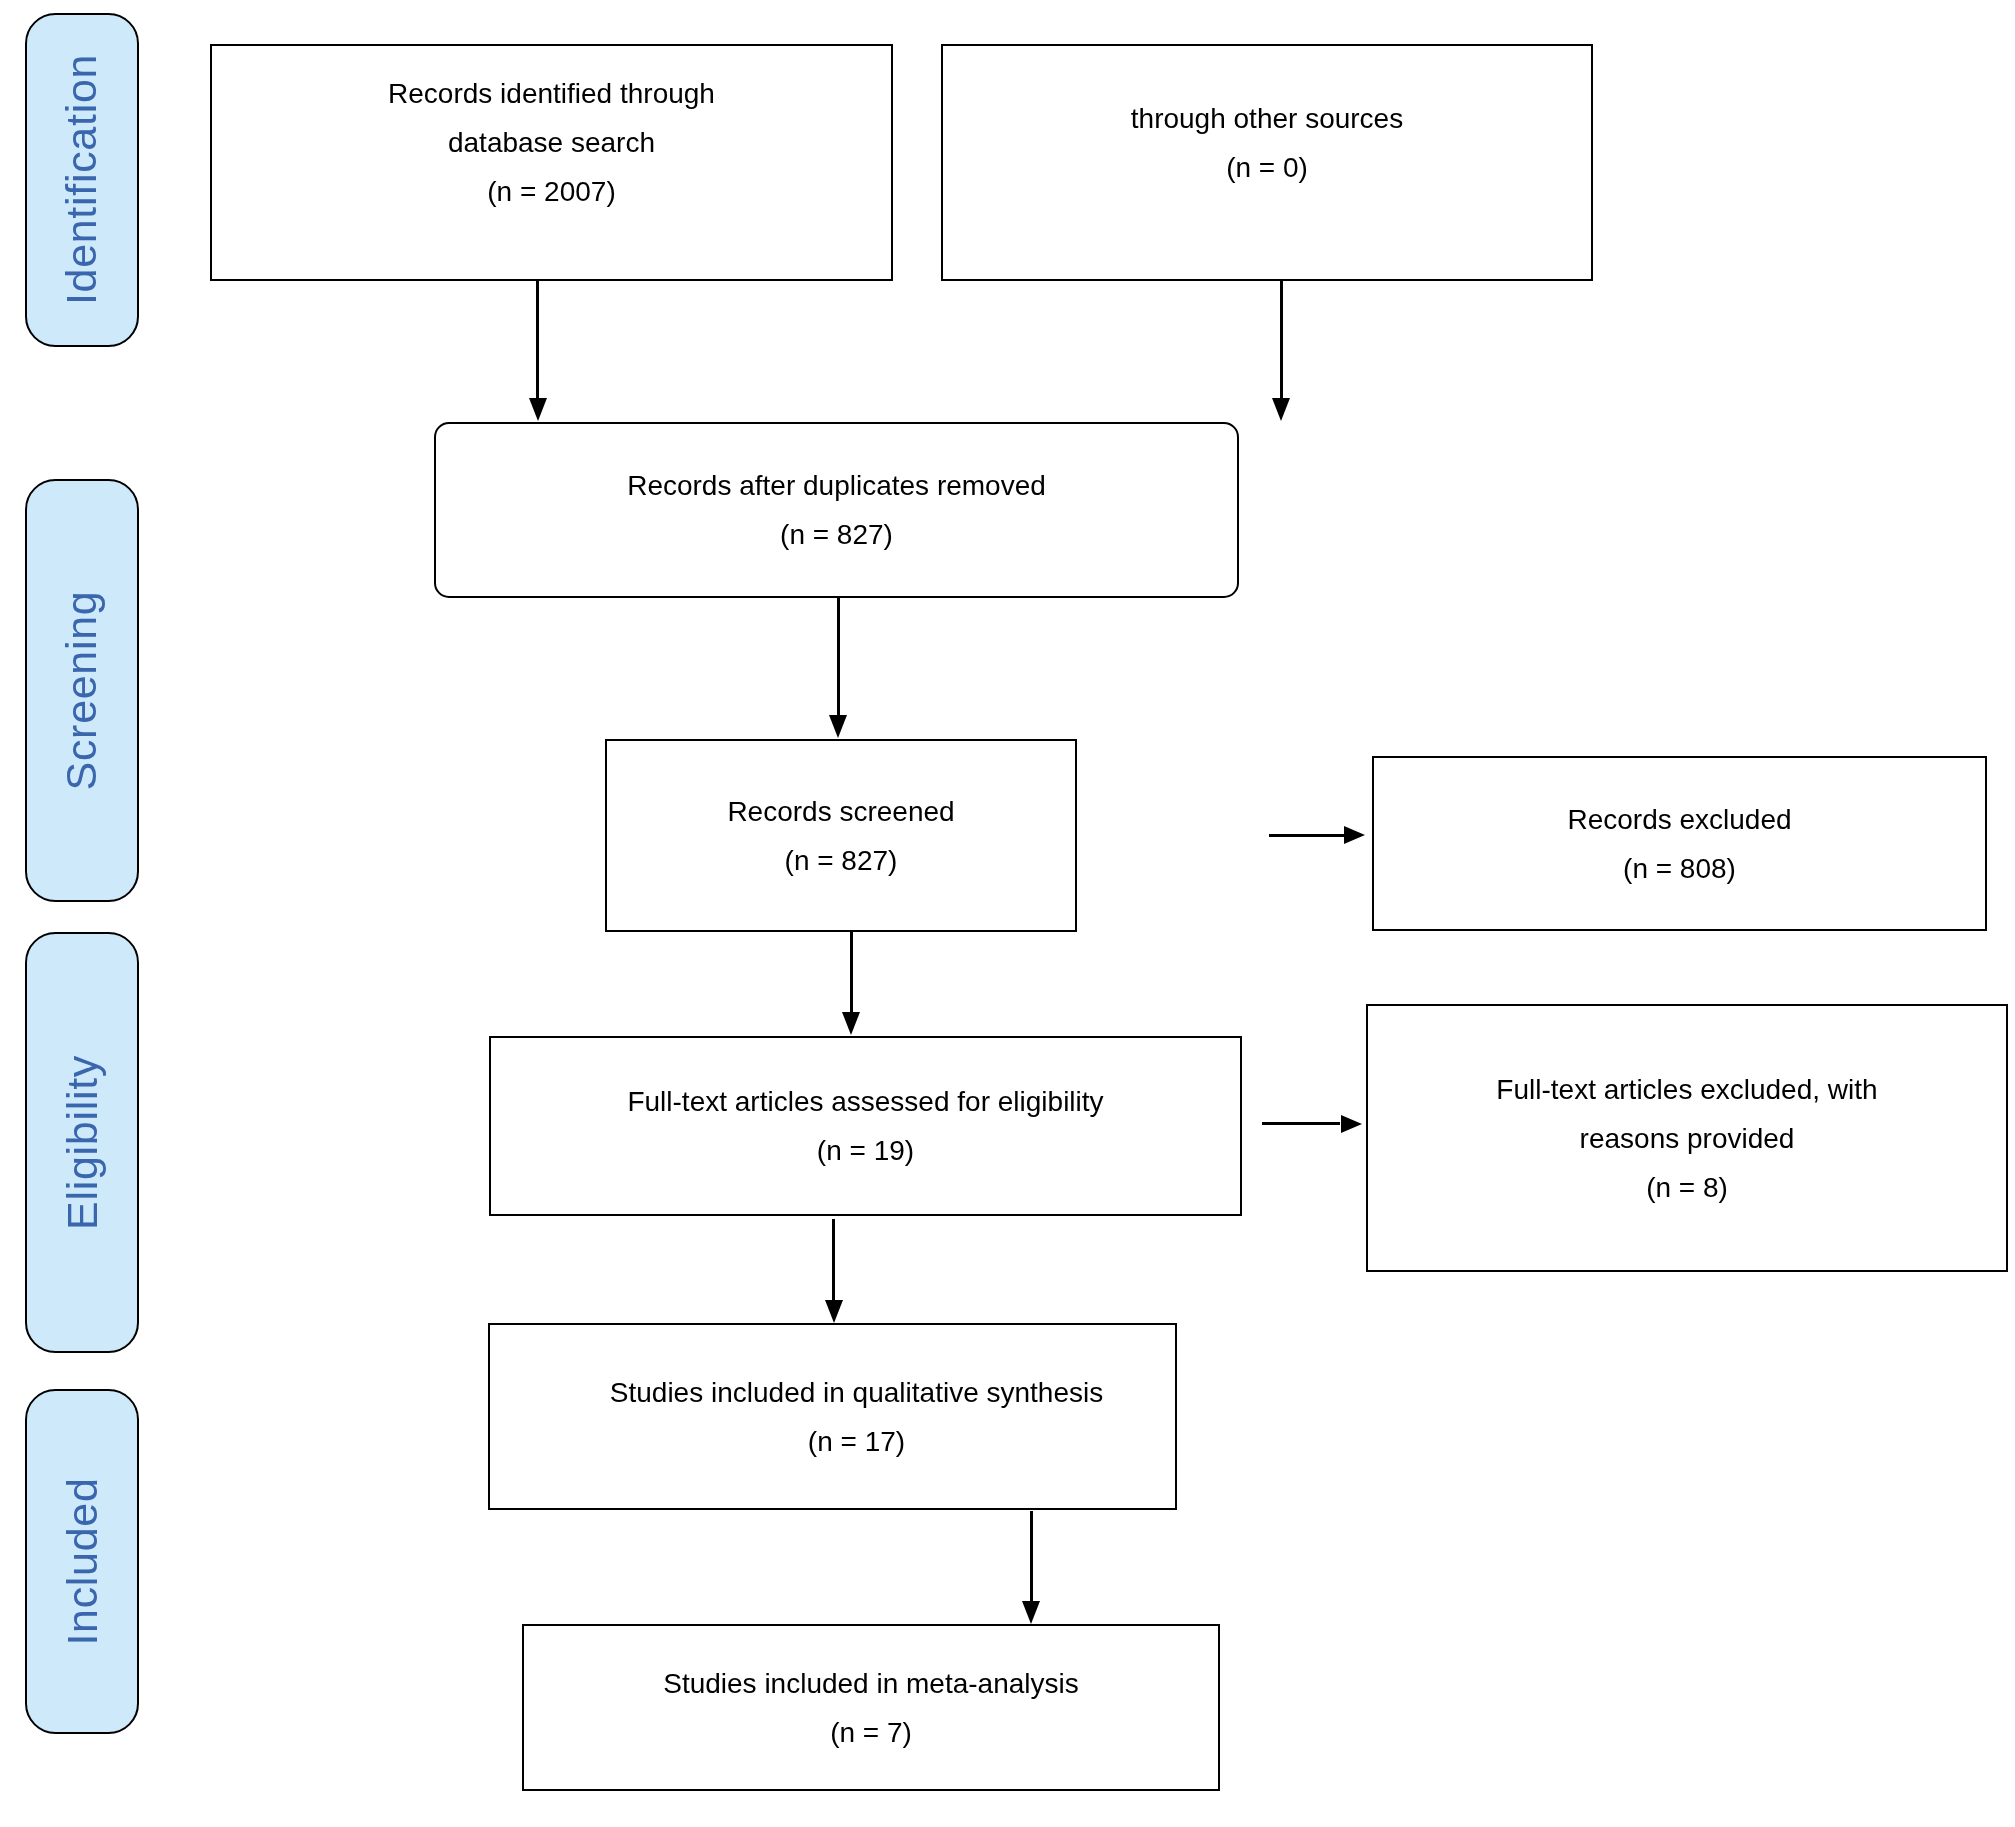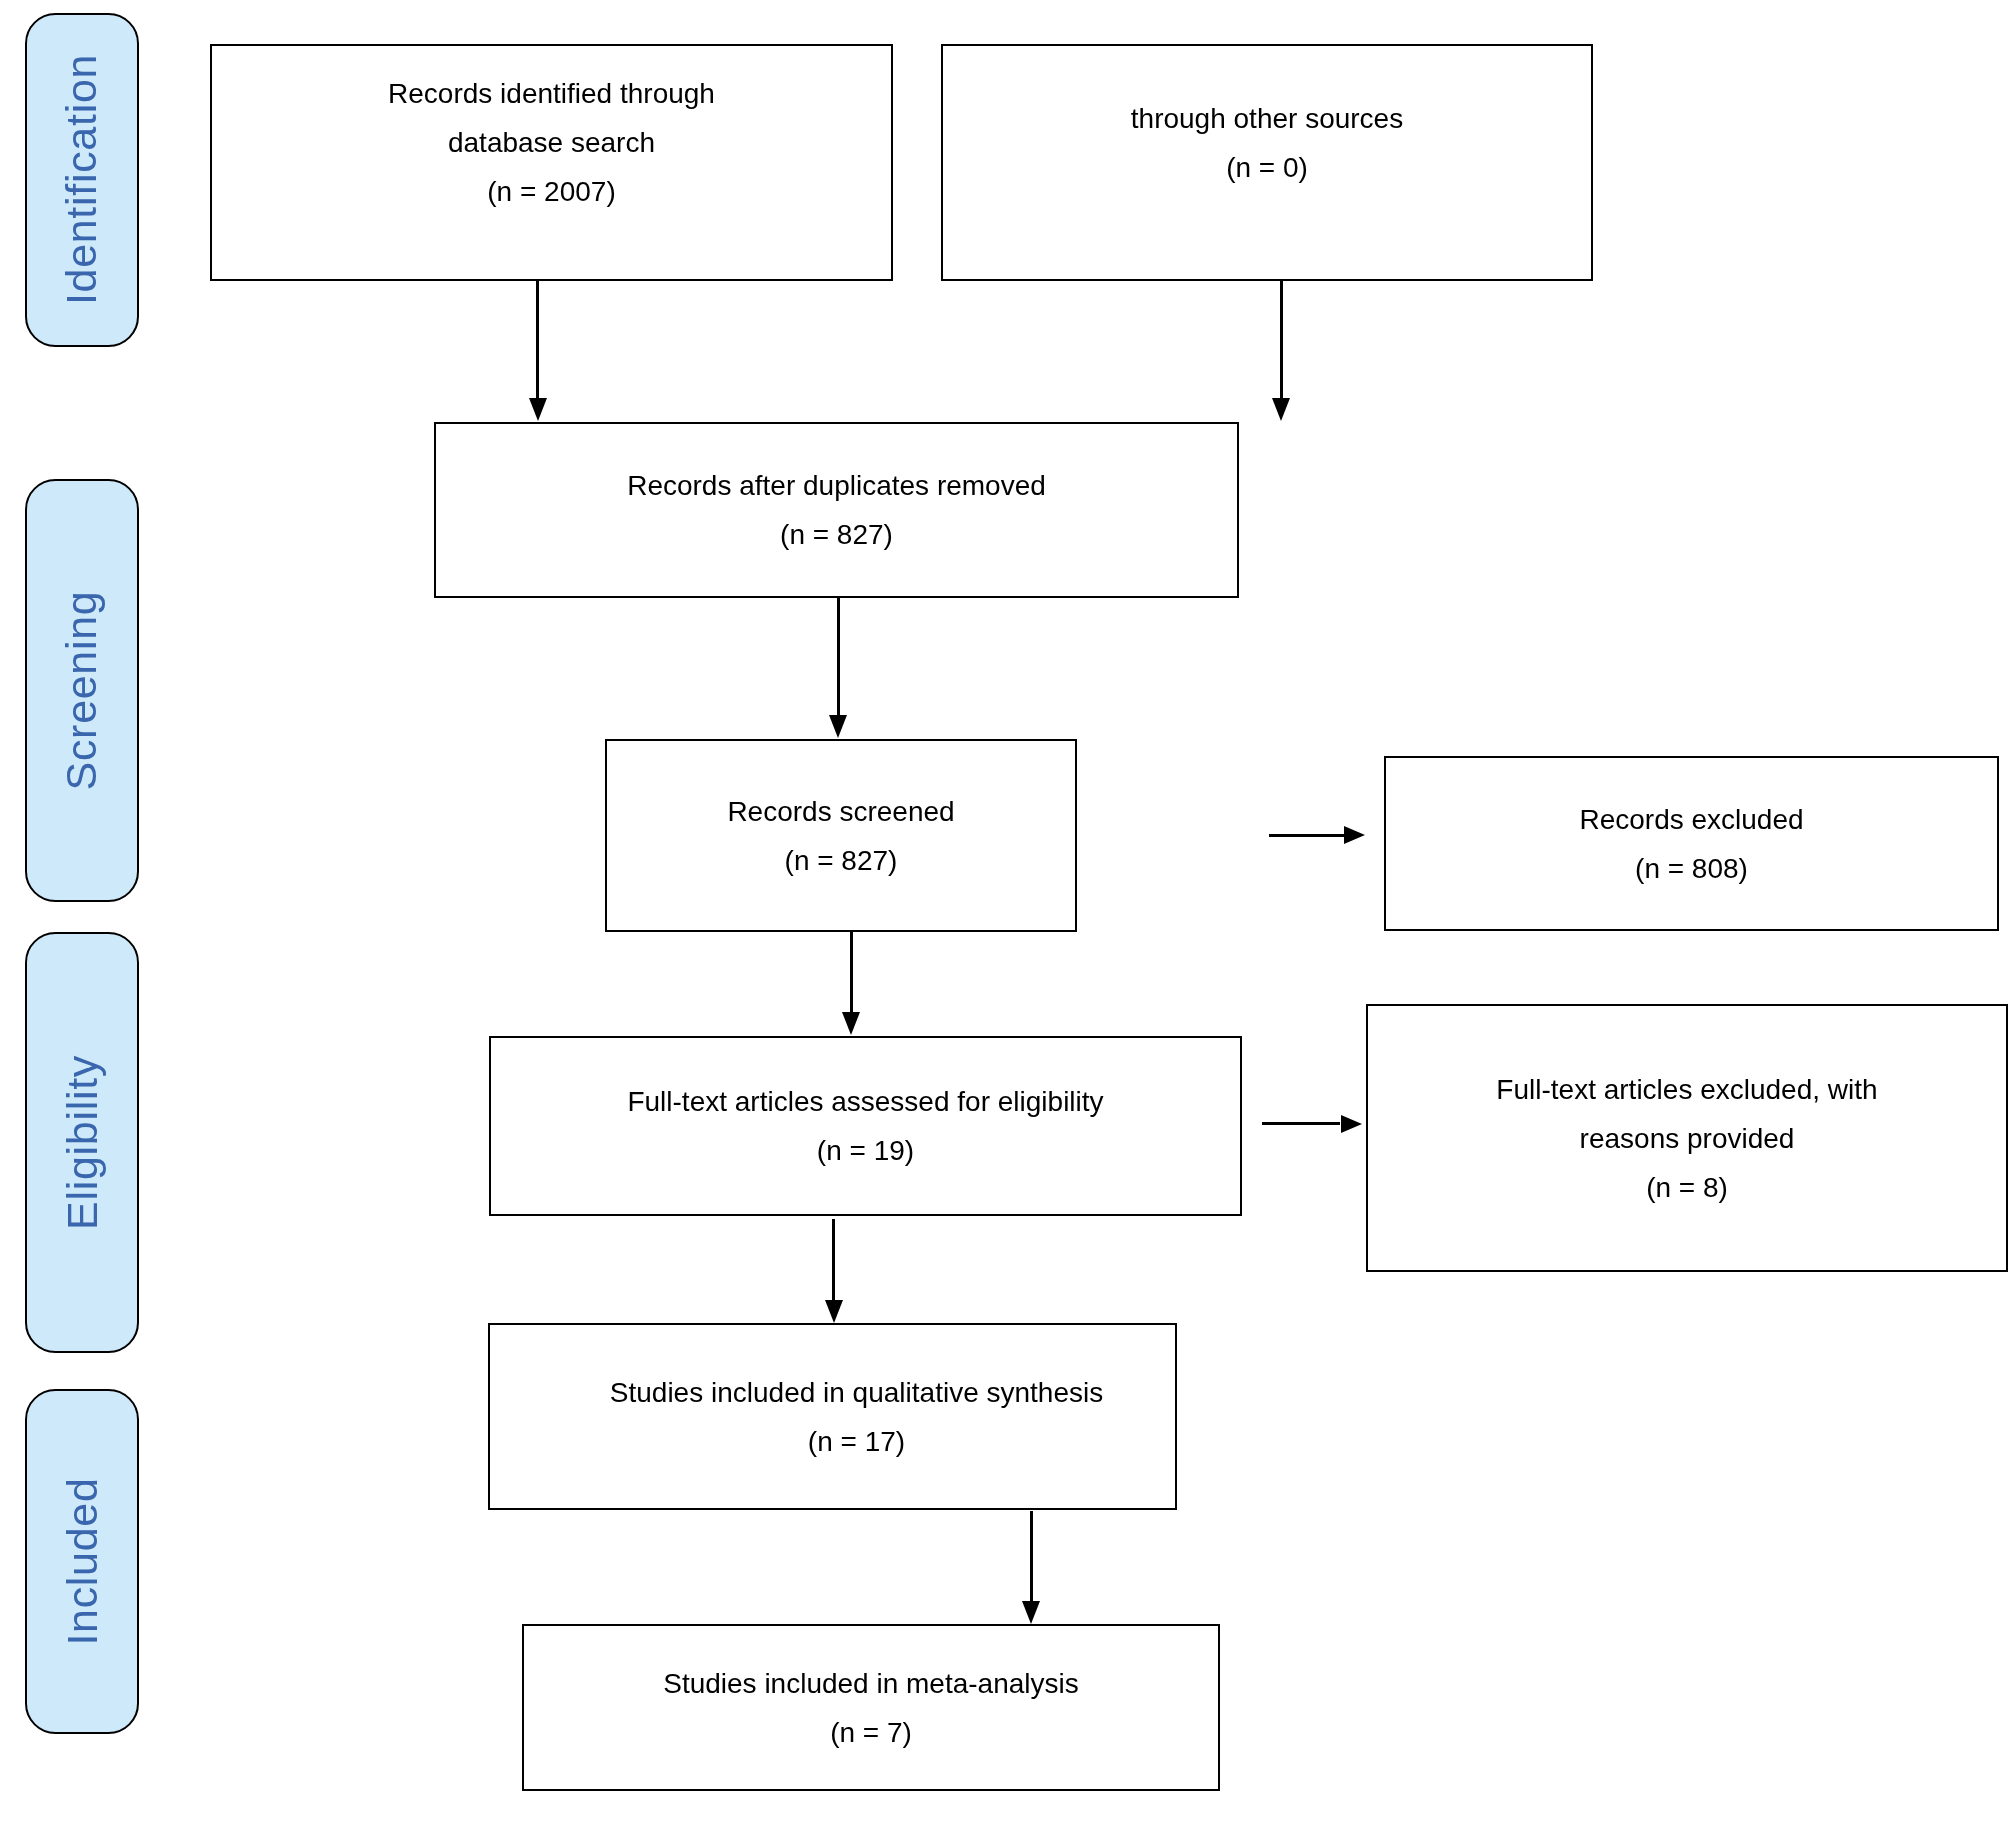--- a/index.html
+++ b/index.html
@@ -87,30 +87,30 @@
   <div class="box pad-b" style="left:210px; top:44px; width:683px; height:237px;">
     <div class="line">Records identified through</div>
     <div class="line">database search</div>
     <div class="line">(n = 2007)</div>
   </div>
   <div class="box pad-b" style="left:941px; top:44px; width:652px; height:237px;">
     <div class="line">through other sources</div>
     <div class="line">(n = 0)</div>
   </div>
 
-  <div class="box" style="left:434px; top:422px; width:805px; height:176px;">
+  <div class="box" style="left:434px; top:422px; width:805px; height:176px;border-radius:15px;">
     <div class="line">Records after duplicates removed</div>
     <div class="line">(n = 827)</div>
   </div>
 
   <div class="box" style="left:605px; top:739px; width:472px; height:193px;">
     <div class="line">Records screened</div>
     <div class="line">(n = 827)</div>
   </div>
-  <div class="box" style="left:1372px; top:756px; width:615px; height:175px;margin-left:12px;">
+  <div class="box" style="left:1372px; top:756px; width:615px; height:175px;">
     <div class="line">Records excluded</div>
     <div class="line">(n = 808)</div>
   </div>
 
   <div class="box" style="left:489px; top:1036px; width:753px; height:180px;">
     <div class="line">Full-text articles assessed for eligibility</div>
     <div class="line">(n = 19)</div>
   </div>
   <div class="box" style="left:1366px; top:1004px; width:642px; height:268px;">
     <div class="line">Full-text articles excluded, with</div>

